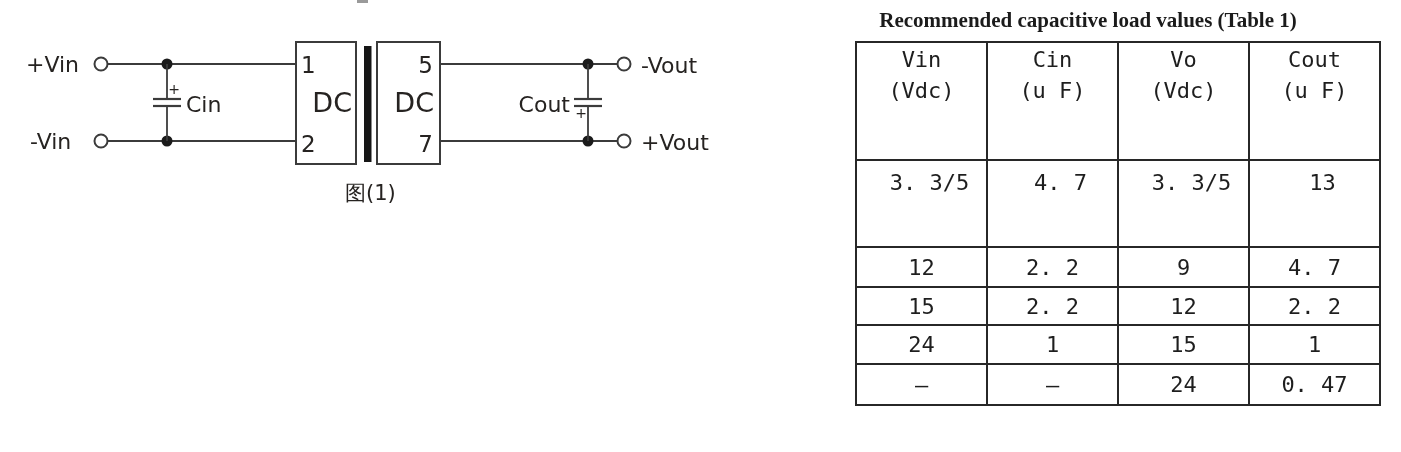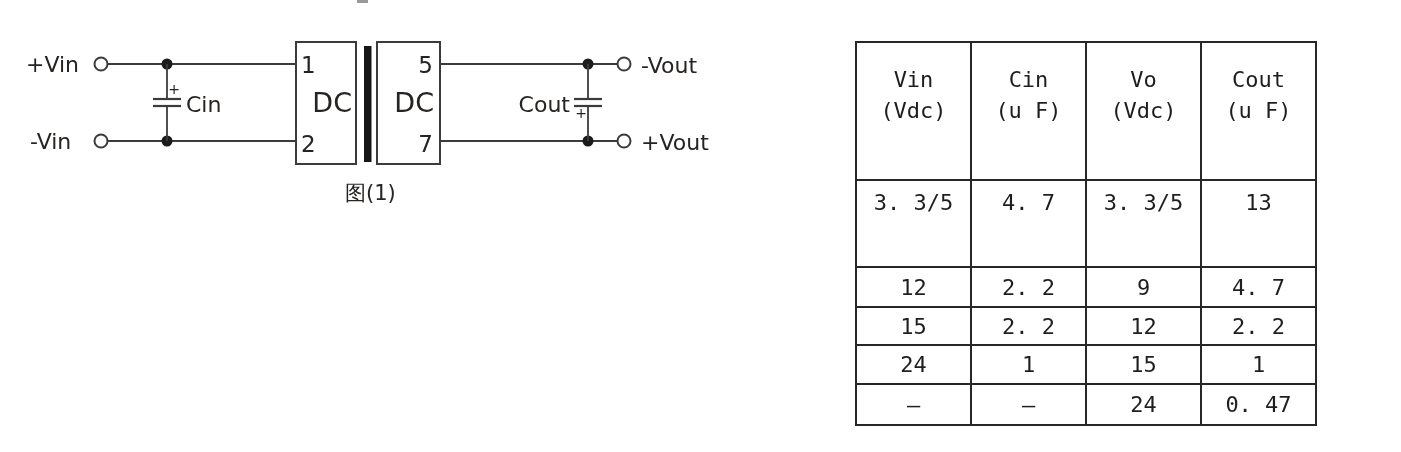--- a/index.html
+++ b/index.html
@@ -51,27 +51,28 @@
     vertical-align: middle;
     font-family: "DejaVu Sans Mono", monospace;
     font-size: 22px;
     color: #1e1e1e;
     padding: 0;
     width: 113px;
   }
   table.cap-table tr.hdr-row td {
     height: 115px;
     vertical-align: top;
-    padding-top: 21px;
+    padding-top: 1px;
     line-height: 31px;
   }
   table.cap-table tr.row-0 td {
     height: 76px;
     vertical-align: top;
     padding-top: 9px;
+    padding-left: 16px;
   }
   table.cap-table tr.row-1 td { height: 38px; }
   table.cap-table tr.row-2 td { height: 36px; }
   table.cap-table tr.row-3 td { height: 37px; }
   table.cap-table tr.row-4 td { height: 39px; }
 </style>
 </head>
 <body>
 
 <div class="page">
@@ -126,20 +127,21 @@
 
     <circle cx="624" cy="64" r="6.5" fill="#ffffff" stroke="#3b3b3b" stroke-width="2"></circle>
     <circle cx="624" cy="141" r="6.5" fill="#ffffff" stroke="#3b3b3b" stroke-width="2"></circle>
 
     <text class="lbl" x="641" y="73">-Vout</text>
     <text class="lbl" x="641" y="150">+Vout</text>
 
     <text class="caplbl" x="345" y="200">图(1)</text>
   </svg>
 
+  <div class="tbl-title">Recommended capacitive load values (Table 1)</div>
 
   <table class="cap-table">
     <tbody>
         <tr class="hdr-row">
       <td>
         <div>Vin</div>
         <div>(Vdc)</div>
       </td>
       <td>
         <div>Cin</div>

